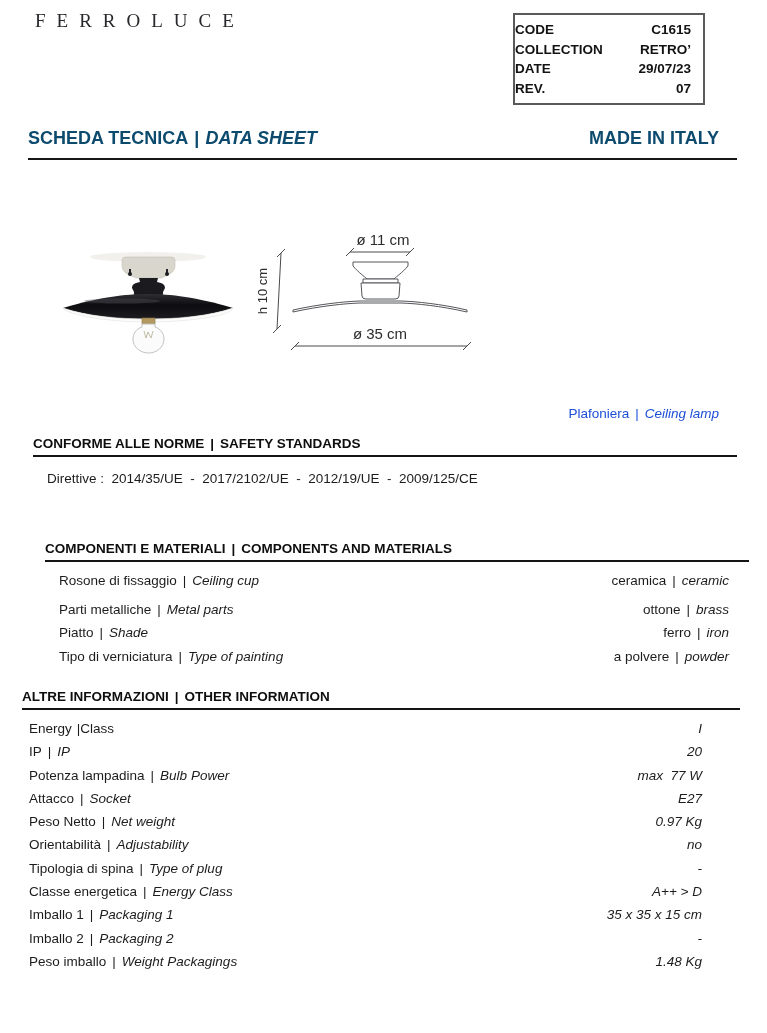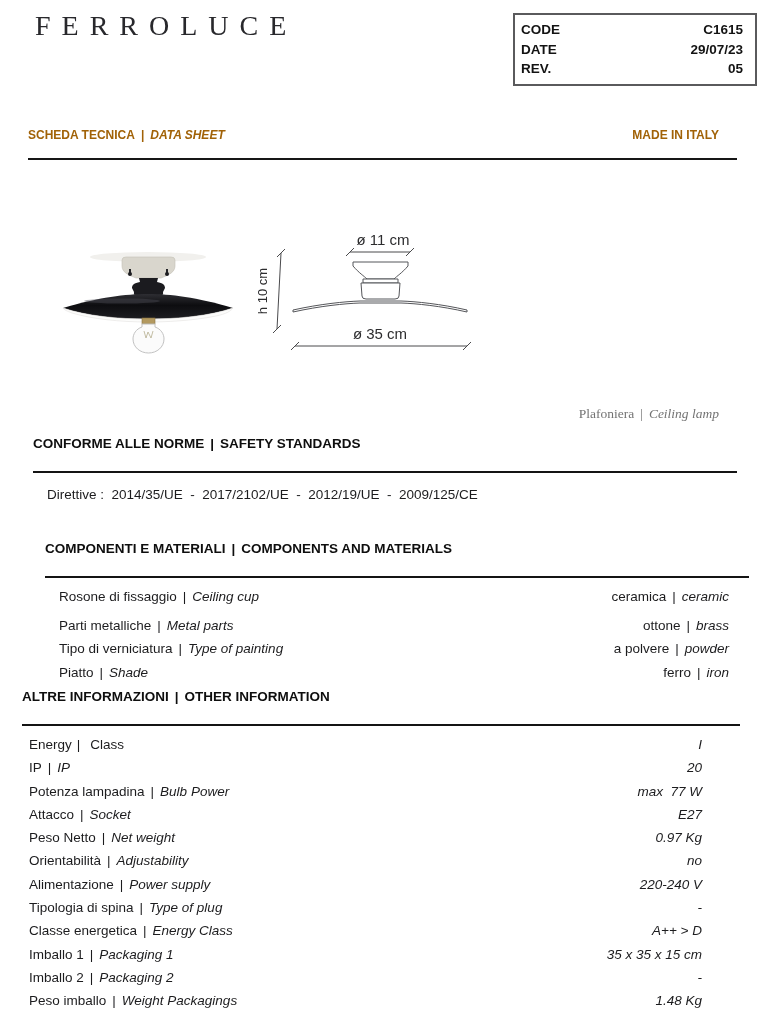--- a/index.html
+++ b/index.html
@@ -1,83 +1,87 @@
 <!DOCTYPE html>
 <html><head>
 <meta charset="utf-8">
 <style>
   html,body{margin:0;padding:0;background:#ffffff;}
   .page{position:relative;width:767px;height:1033px;background:#fff;overflow:hidden;
         font-family:"Liberation Sans",sans-serif;color:#1c1c1e;}
 
   
   .logo{position:absolute;left:35px;top:10px;font-family:"Liberation Serif",serif;
-        font-size:28px;letter-spacing:11px;color:#28282c;white-space:nowrap;}
-  .infobox{position:absolute;left:513px;top:13px;width:244px;box-sizing:border-box;
-        border:2px solid #5a5a5c;padding:5px 12px 5px 6px;background:#fff;}
+        font-size:19px;letter-spacing:11px;color:#28282c;white-space:nowrap;}
+  .infobox{position:absolute;left:513px;top:13px;width:192px;box-sizing:border-box;
+        border:2px solid #5a5a5c;padding:5px 12px 5px 0;background:#fff;}
   .irow{display:flex;justify-content:space-between;font-size:13.5px;font-weight:600;
         line-height:19.5px;color:#131313;}
 
   .subheader{position:absolute;left:28px;top:128px;width:691px;display:flex;
-        justify-content:space-between;font-size:12px;font-weight:700;color:#a16207;}
+        justify-content:space-between;font-size:18px;font-weight:700;color:#0c4a6e;}
   .ds-en{font-style:italic;}
   .sep{margin:0 6px;}
   .rule{position:absolute;left:28px;top:158px;width:709px;border-top:2px solid #161616;}
 
   
   .photo-svg{position:absolute;left:60px;top:228px;}
   .draw-svg{position:absolute;left:250px;top:216px;}
-  .caption{position:absolute;top:406px;right:48px;font-size:13.5px;color:#737373;font-family:Liberation Serif, serif;}
+  .caption{position:absolute;top:406px;right:48px;font-size:13.5px;color:#1d4ed8;}
   .cap-en{font-style:italic;}
 
   
   .sec{position:absolute;font-size:13.5px;}
   .sec-heading{font-weight:700;font-size:13.5px;color:#0e0e0e;
-        border-bottom:2px solid #141414;padding-bottom:20px;}
+        border-bottom:2px solid #141414;padding-bottom:4px;}
   .sec-safety{left:33px;top:436px;width:704px;}
   .sec-components{left:45px;top:541px;width:704px;}
   .sec-other{left:22px;top:689px;width:718px;}
 
   .std-lines{margin-left:14px;margin-top:12px;line-height:15.5px;}
   .directives{margin-left:14px;margin-top:14px;white-space:pre-wrap;}
 
   .crows{margin-left:14px;width:670px;}
   .crow{display:flex;justify-content:space-between;align-items:baseline;line-height:17px;}
   .crow:nth-child(1){margin-top:10px;}
   .crow:nth-child(2){margin-top:12px;justify-content:space-between;}
   .crow:nth-child(3){margin-top:6px;}
   .crow:nth-child(4){margin-top:7px;}
   .crow .en,.crow .ven{font-style:italic;margin-top:44px;}
 
   .orows{margin-left:7px;width:673px;margin-top:7px;}
   .orow{display:flex;justify-content:space-between;line-height:23.3px;}
   .orow .en{font-style:italic;}
-  .orow.no-italic .en{font-style:normal;padding-left:10px;}
+  .orow.no-italic .en{font-style:normal;}
   .orow.tight .sep{margin:0 0 0 5px;}
   .orow .val{font-style:italic;white-space:pre-wrap;}
 </style>
 </head>
 <body>
 
 <div class="page">
 
   <div class="logo">FERROLUCE</div>
 
   <div class="infobox">
     <div class="irow">
       <span>CODE</span>
       <span>C1615</span>
     </div>
     <div class="irow">
+      <span>COLLECTION</span>
+      <span>RETRO’</span>
+    </div>
+    <div class="irow">
       <span>DATE</span>
       <span>29/07/23</span>
     </div>
     <div class="irow">
       <span>REV.</span>
-      <span>05</span>
+      <span>07</span>
     </div>
   </div>
 
   <div class="subheader">
     <span>
       <span>SCHEDA TECNICA</span><span class="sep">|</span><span class="ds-en">DATA SHEET</span>
     </span>
     <span>MADE IN ITALY</span>
   </div>
   <div class="rule"></div>
@@ -153,26 +157,26 @@
     <div class="crows">
       <div class="crow">
         <span><span>Rosone di fissaggio</span><span class="sep">|</span><span class="en">Ceiling cup</span></span>
         <span><span>ceramica</span><span class="sep">|</span><span class="ven">ceramic</span></span>
       </div>
       <div class="crow">
         <span><span>Parti metalliche</span><span class="sep">|</span><span class="en">Metal parts</span></span>
         <span><span>ottone</span><span class="sep">|</span><span class="ven">brass</span></span>
       </div>
       <div class="crow">
+        <span><span>Piatto</span><span class="sep">|</span><span class="en">Shade</span></span>
+        <span><span>ferro</span><span class="sep">|</span><span class="ven">iron</span></span>
+      </div>
+      <div class="crow">
         <span><span>Tipo di verniciatura</span><span class="sep">|</span><span class="en">Type of painting</span></span>
         <span><span>a polvere</span><span class="sep">|</span><span class="ven">powder</span></span>
-      </div>
-      <div class="crow">
-        <span><span>Piatto</span><span class="sep">|</span><span class="en">Shade</span></span>
-        <span><span>ferro</span><span class="sep">|</span><span class="ven">iron</span></span>
       </div>
     </div>
   </div>
 
   <div class="sec sec-other">
     <div class="sec-heading">
       <span>ALTRE INFORMAZIONI</span><span class="sep">|</span><span>OTHER INFORMATION</span>
     </div>
     <div class="orows">
       <div class="orow tight no-italic">
@@ -193,24 +197,20 @@
       </div>
       <div class="orow">
         <span><span>Peso Netto</span><span class="sep">|</span><span class="en">Net weight</span></span>
         <span class="val">0.97 Kg</span>
       </div>
       <div class="orow">
         <span><span>Orientabilità</span><span class="sep">|</span><span class="en">Adjustability</span></span>
         <span class="val">no</span>
       </div>
       <div class="orow">
-        <span><span>Alimentazione</span><span class="sep">|</span><span class="en">Power supply</span></span>
-        <span class="val">220-240 V</span>
-      </div>
-      <div class="orow">
         <span><span>Tipologia di spina</span><span class="sep">|</span><span class="en">Type of plug</span></span>
         <span class="val">-</span>
       </div>
       <div class="orow">
         <span><span>Classe energetica</span><span class="sep">|</span><span class="en">Energy Class</span></span>
         <span class="val">A++ &gt; D</span>
       </div>
       <div class="orow">
         <span><span>Imballo 1</span><span class="sep">|</span><span class="en">Packaging 1</span></span>
         <span class="val">35 x 35 x 15 cm</span>

